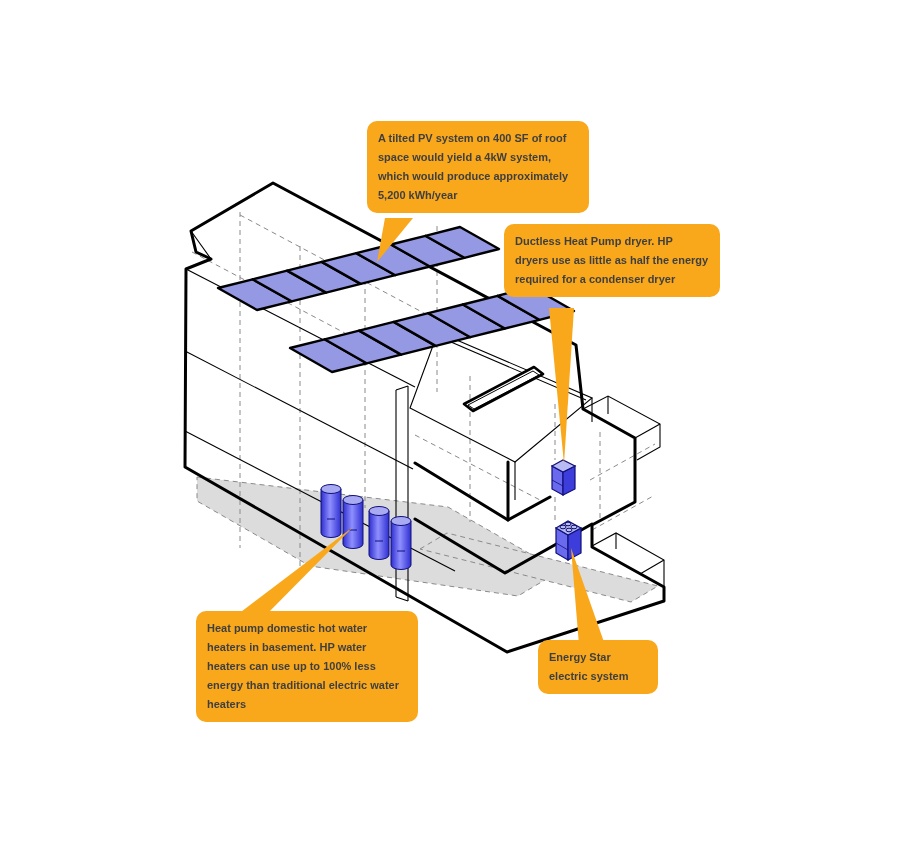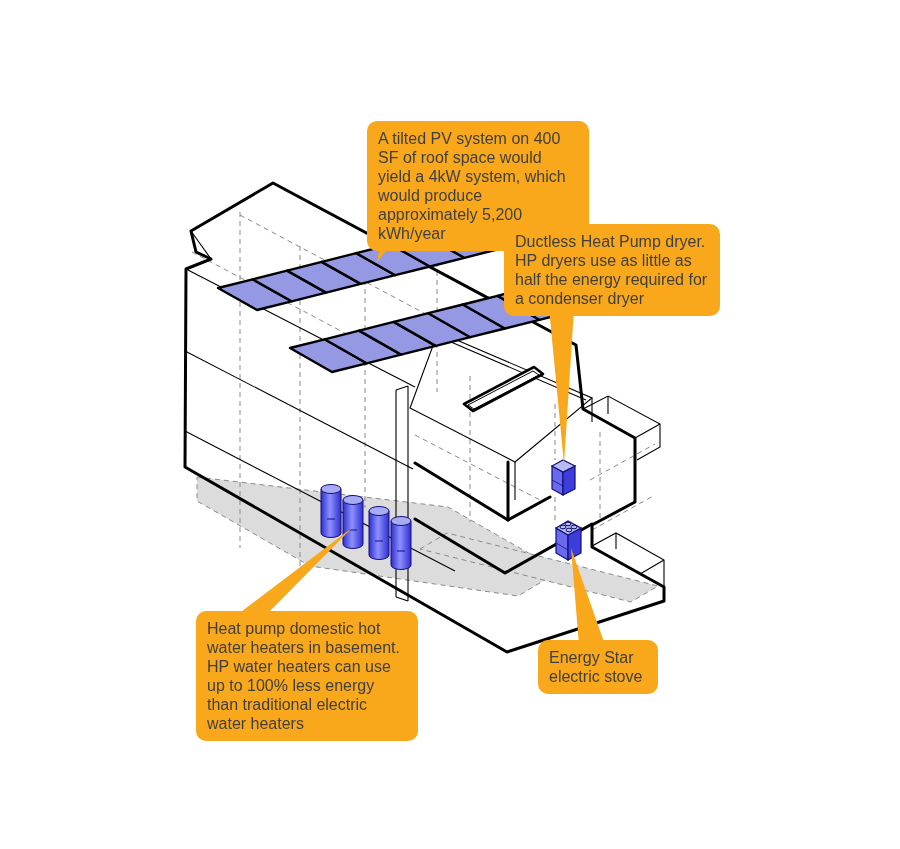--- a/index.html
+++ b/index.html
@@ -22,22 +22,22 @@
   .ap-front{fill:var(--appliance_front,#6a6aef);stroke:#10107a;stroke-width:1.2;}
   .ap-side{fill:var(--appliance_side,#3d3ddc);stroke:#10107a;stroke-width:1.2;}
   .burner{fill:none;stroke:#10106a;stroke-width:1;}
   .wedge{fill:var(--callout_bg,#f9a81c);stroke:none;}
   .stopA{stop-color:var(--cylinder_dark,#2e2ed0);}
   .stopB{stop-color:var(--cylinder_light,#8f8fff);}
   .callout{
     position:absolute;box-sizing:border-box;
     background:var(--callout_bg,#f9a81c);
     color:var(--callout_text,#3f3f3f);
-    font-size:16px;line-height:19px;
-    padding:8px 11px;border-radius:10px;
+    font-size:11px;line-height:19px;
+    padding:8px 11px;border-radius:10px;font-weight:bold;
   }
 </style>
 </head>
 <body>
 
 <div id="stage">
 
   <svg width="900" height="849" viewBox="0 0 900 849">
     <defs>
       <linearGradient id="cylGrad" x1="0" y1="0" x2="1" y2="0">
@@ -178,15 +178,15 @@
       <polygon class="wedge" points="579,645 605,645 571,548"></polygon>
     </g>
   </svg>
 
   <div class="callout" style="left:367px;top:121px;width:222px;">A tilted PV system on 400 SF of roof space would yield a 4kW system, which would produce approximately 5,200 kWh/year</div>
 
   <div class="callout" style="left:504px;top:224px;width:216px;">Ductless Heat Pump dryer. HP  dryers use as little as half the energy required for a condenser dryer</div>
 
   <div class="callout" style="left:196px;top:611px;width:222px;">Heat pump domestic hot water heaters in basement.  HP water heaters can use up to 100% less energy than traditional electric water heaters</div>
 
-  <div class="callout" style="left:538px;top:640px;width:120px;">Energy Star electric stove</div>
+  <div class="callout" style="left:538px;top:640px;width:120px;">Energy Star electric system</div>
 
 </div>
 
 </body></html>

